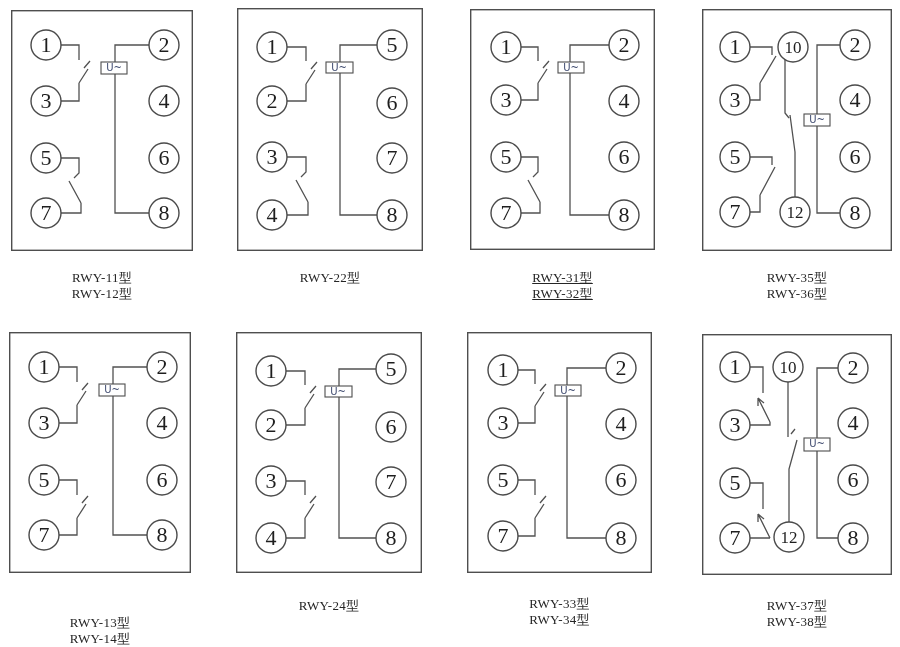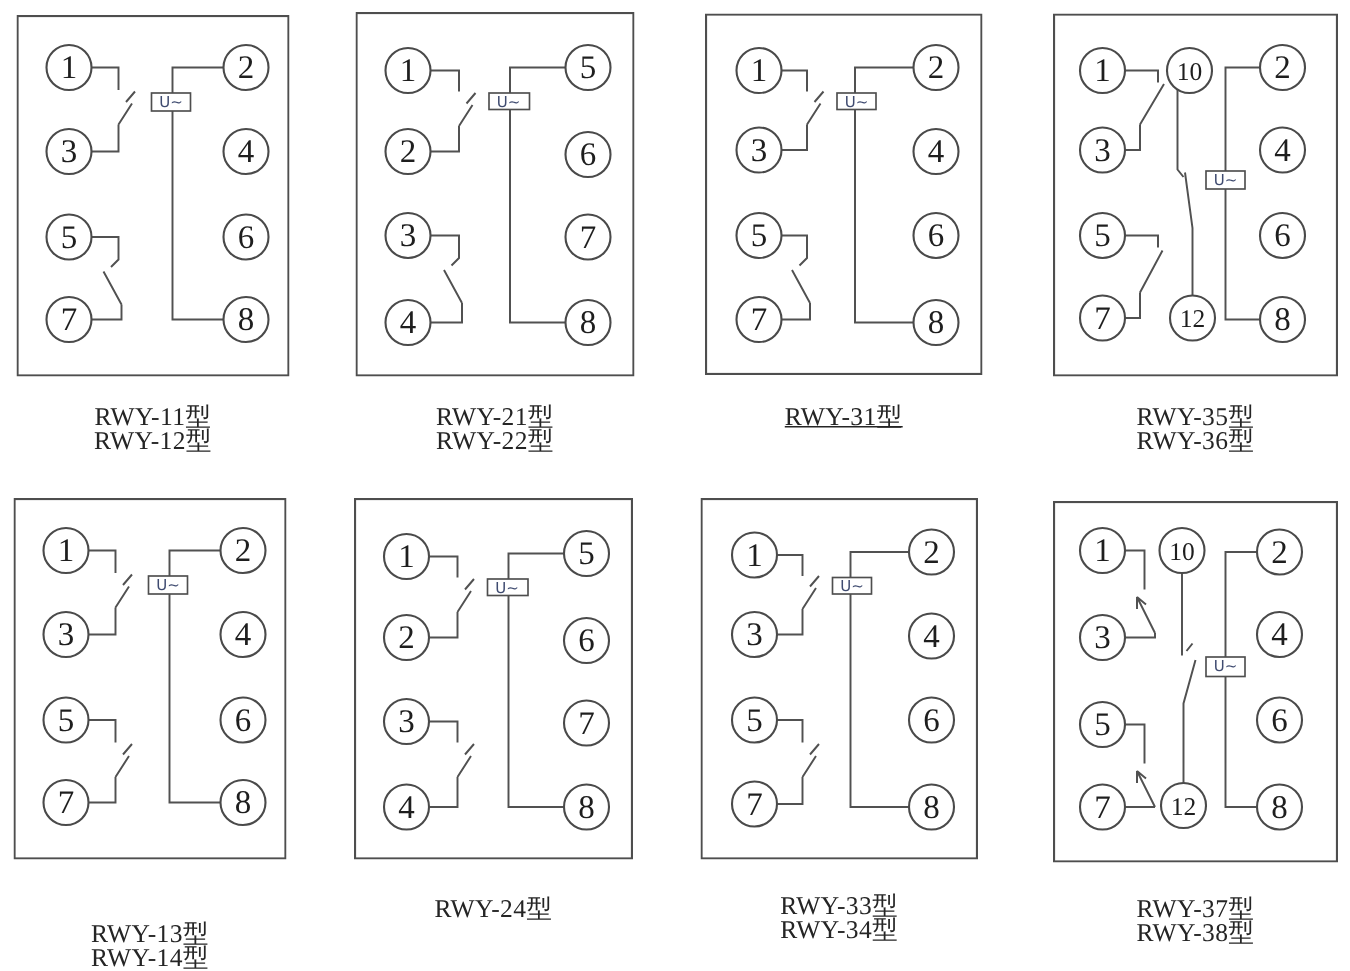--- a/index.html
+++ b/index.html
@@ -7,21 +7,21 @@
           font-family:"Liberation Serif","DejaVu Serif",serif;}
   .diagram{position:absolute;}
   .diagram svg{display:block;}
   .frame{fill:none;stroke:#4e4e4e;stroke-width:1.4;}
   .wire{fill:none;stroke:#515151;stroke-width:1.3;stroke-linejoin:miter;stroke-linecap:butt;}
   .term{fill:#ffffff;stroke:#4a4a4a;stroke-width:1.4;}
   .tnum{font-family:"Liberation Serif","DejaVu Serif",serif;font-size:22px;fill:#1e1e1e;text-anchor:middle;}
   .tnum-sm{font-size:17px;}
   .ubox{fill:#ffffff;stroke:#4e4e4e;stroke-width:1.1;}
   .utext{font-family:"DejaVu Sans",sans-serif;font-size:10px;fill:#3f4b70;text-anchor:middle;}
-  .cap{position:absolute;font-size:17px;line-height:15.5px;color:#252525;text-align:center;letter-spacing:.3px;}
+  .cap{position:absolute;font-size:13px;line-height:15.5px;color:#252525;text-align:center;letter-spacing:.3px;}
 </style>
 </head>
 <body>
 
 <div id="canvas">
 
   <div class="diagram" style="left:11px;top:10px;">
     <svg width="182" height="241" viewBox="0 0 182 241">
       <rect class="frame" x="0.7" y="0.7" width="180.6" height="239.6"></rect>
       <path class="wire" d="M138 35 H104 V203 H138"></path>
@@ -108,21 +108,20 @@
           <circle class="term" cx="155" cy="150" r="15"></circle>
           <text class="tnum" x="155" y="157">7</text>
         </g>
       <g>
           <circle class="term" cx="155" cy="207" r="15"></circle>
           <text class="tnum" x="155" y="214">8</text>
         </g>
     </svg>
   </div>
   <div class="cap" style="left:237px;top:270px;width:186px;">
-    <div>RWY-21型</div>
     <div>RWY-22型</div>
   </div>
 
   <div class="diagram" style="left:470px;top:9px;">
     <svg width="185" height="241" viewBox="0 0 185 241">
       <rect class="frame" x="0.7" y="0.7" width="183.6" height="239.6"></rect>
       <path class="wire" d="M139 36 H100 V206 H139"></path>
       <path class="wire" d="M51 38 H68 V52 M68 74 L77 60 M73 59 L79 52 M51 91 H68 V74"></path>
       <path class="wire" d="M51 148 H68 V163 L63 168 M58 171 L70 193 M51 204 H70 V193"></path>
       <g>
@@ -158,20 +157,21 @@
           <text class="tnum" x="154" y="155">6</text>
         </g>
       <g>
           <circle class="term" cx="154" cy="206" r="15"></circle>
           <text class="tnum" x="154" y="213">8</text>
         </g>
     </svg>
   </div>
   <div class="cap" style="left:470px;top:270px;width:185px;text-decoration:underline;">
     <div>RWY-31型</div>
+    <div>RWY-32型</div>
   </div>
 
   <div class="diagram" style="left:702px;top:9px;">
     <svg width="190" height="242" viewBox="0 0 190 242">
       <rect class="frame" x="0.7" y="0.7" width="188.6" height="240.6"></rect>
       <path class="wire" d="M138 36 H115 V204 H138"></path>
       <path class="wire" d="M48 38 H70 V46 M58 74 L74 47 M48 91 H58 V74"></path>
       <path class="wire" d="M48 148 H70 V156 M58 186 L73 158 M48 203 H58 V186"></path>
       <path class="wire" d="M83 51 V104 L87 109 M88 106 L93 143 V188"></path>
       <g>

